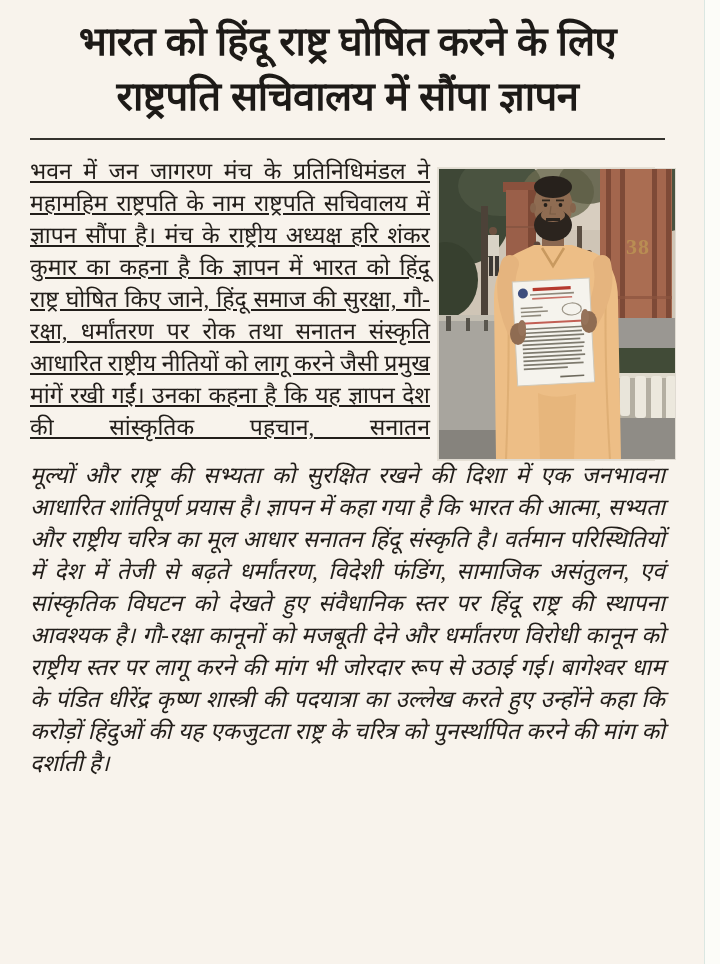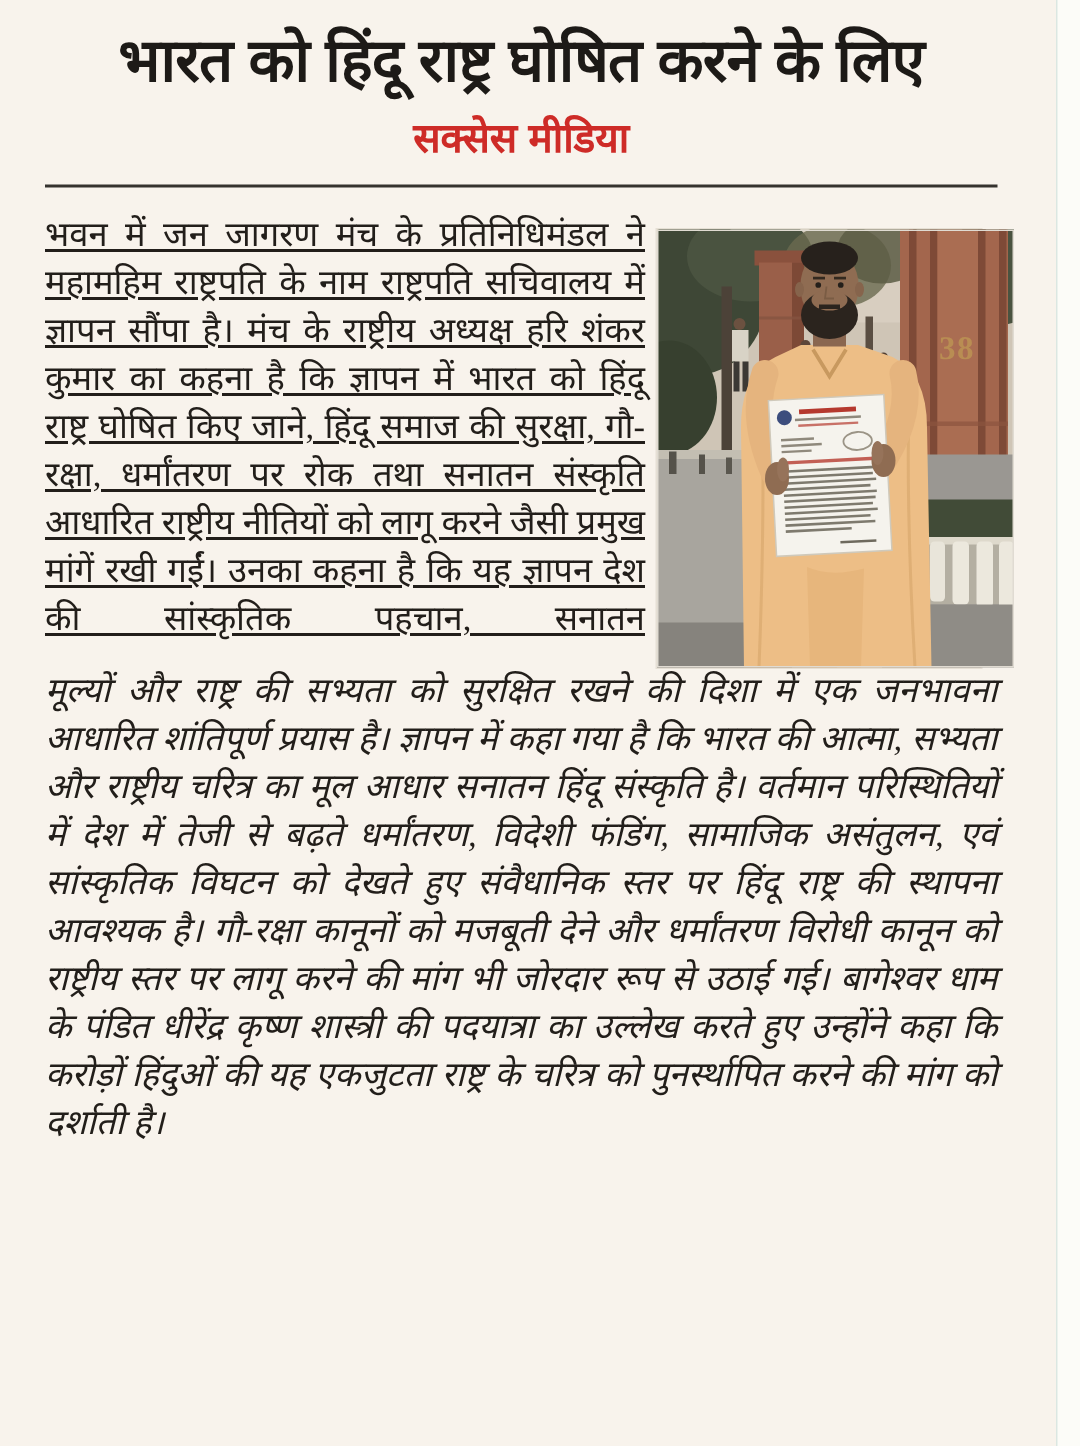--- a/index.html
+++ b/index.html
@@ -91,23 +91,23 @@
 </head>
 <body>
 
 <div class="page">
   <div class="right-strip"></div>
 
   <div class="content">
 
     <h1 class="headline">
       <div>भारत को हिंदू राष्ट्र घोषित करने के लिए</div>
+      <div>राष्ट्रपति सचिवालय में सौंपा ज्ञापन</div>
     </h1>
 
-    <div class="source">सक्सेस मीडिया</div>
 
     <hr class="divider">
 
     <div class="article">
 
 
       <div class="wrap-row">
         <p class="col-text">भवन में जन जागरण मंच के प्रतिनिधिमंडल ने महामहिम राष्ट्रपति के नाम राष्ट्रपति सचिवालय में ज्ञापन सौंपा है। मंच के राष्ट्रीय अध्यक्ष हरि शंकर कुमार का कहना है कि ज्ञापन में भारत को हिंदू राष्ट्र घोषित किए जाने, हिंदू समाज की सुरक्षा, गौ-रक्षा, धर्मांतरण पर रोक तथा सनातन संस्कृति आधारित राष्ट्रीय नीतियों को लागू करने जैसी प्रमुख मांगें रखी गईं। उनका कहना है कि यह ज्ञापन देश की सांस्कृतिक पहचान, सनातन</p>
 
         <figure class="photo">

